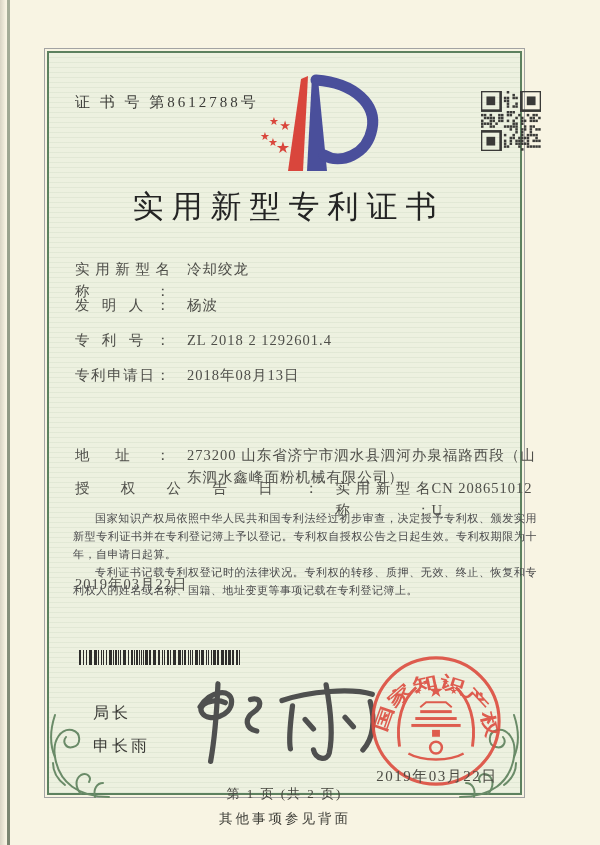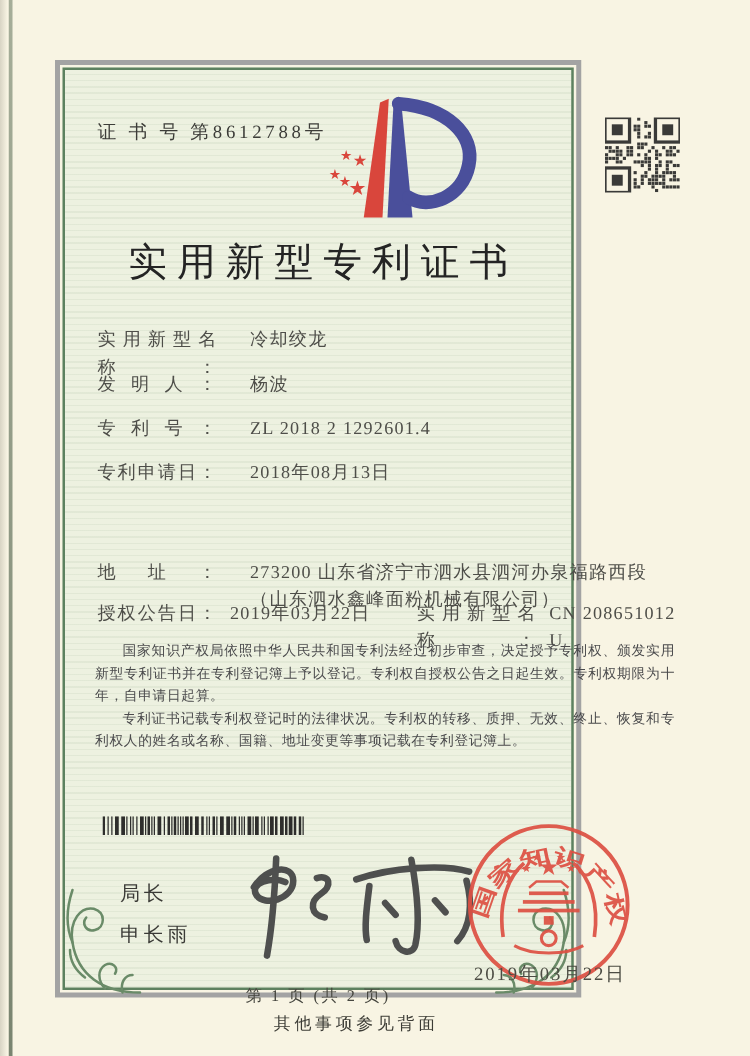--- a/index.html
+++ b/index.html
@@ -11,22 +11,22 @@
     font-family:"Liberation Serif","DejaVu Serif",serif;
     overflow:hidden;
   }
   
   .scan-edge { position:absolute; left:7px; top:0; bottom:0; width:3px;
     background:linear-gradient(#8a9680,#4f5f4a); opacity:.75; }
   .scan-edge2 { position:absolute; left:0; top:0; bottom:0; width:6px;
     background:linear-gradient(90deg,#d8d4c4,#f8f4e3); }
 
   
-  .frame { position:absolute; left:44px; top:48px; width:421px; height:750px;
-    border:4px solid #a3a3a3; padding:0; }
+  .frame { position:absolute; left:44px; top:48px; width:481px; height:750px;
+    border:1px solid #a3a3a3; padding:0; }
   .frame-inner { position:absolute; inset:2px; border:2px solid #5d815f;
     background-color:#edf1e0;
     background-image:repeating-linear-gradient(0deg,
       rgba(125,155,120,.10) 0px, rgba(125,155,120,.10) 1px,
       rgba(0,0,0,0) 1px, rgba(0,0,0,0) 5px);
   }
   .corner { position:absolute; width:86px; height:104px; color:#6a8b68; z-index:3; }
   .corner svg { width:100%; height:100%; }
   .corner.bl { left:-14px; bottom:-10px; }
   .corner.br { right:-14px; bottom:-10px; transform:scaleX(-1); }
@@ -38,26 +38,26 @@
 
   .logo { position:absolute; left:188px; top:14px; width:152px; height:122px; }
 
   .title { position:absolute; left:0; right:0; top:133px; text-align:center;
     font-size:31px; color:#242424; letter-spacing:8px; font-weight:400;
     text-indent:8px; }
 
   .frow { position:absolute; left:26px; display:flex; font-size:14.5px;
     color:#4e4e49; letter-spacing:1px; line-height:22px; width:464px;gap:16px; }
   .flabel { flex:0 0 96px; text-align:justify; text-align-last:justify; }
-  .fvalue { margin-left:10px; flex:1; }
+  .fvalue { flex:1; }
   .fpair { display:flex; }
   .fpair .flabel { flex:0 0 96px; }
   .row1{top:205px} .row2{top:241px} .row3{top:276px} .row4{top:311px}
   .row5{top:346px} .row6{top:391px} .row7{top:424px}
-  .row7 .fpair:first-child { width:256px; }
+  .row7 .fpair:first-child { width:256px;flex-direction:column; }
 
   .body-text { position:absolute; left:24px; top:456px; width:464px;
     font-size:11px; line-height:1.64; color:#4a4a4c; letter-spacing:.5px;
     text-align:justify; }
   .body-text p { text-indent:2em; }
 
   .barcode { position:absolute; left:30px; top:597px; width:165px; height:15px; fill:#2e2e2c; }
 
   .director { position:absolute; left:44px; top:643px; font-size:16px;
     color:#3a3a36; letter-spacing:3px; line-height:33px; }

